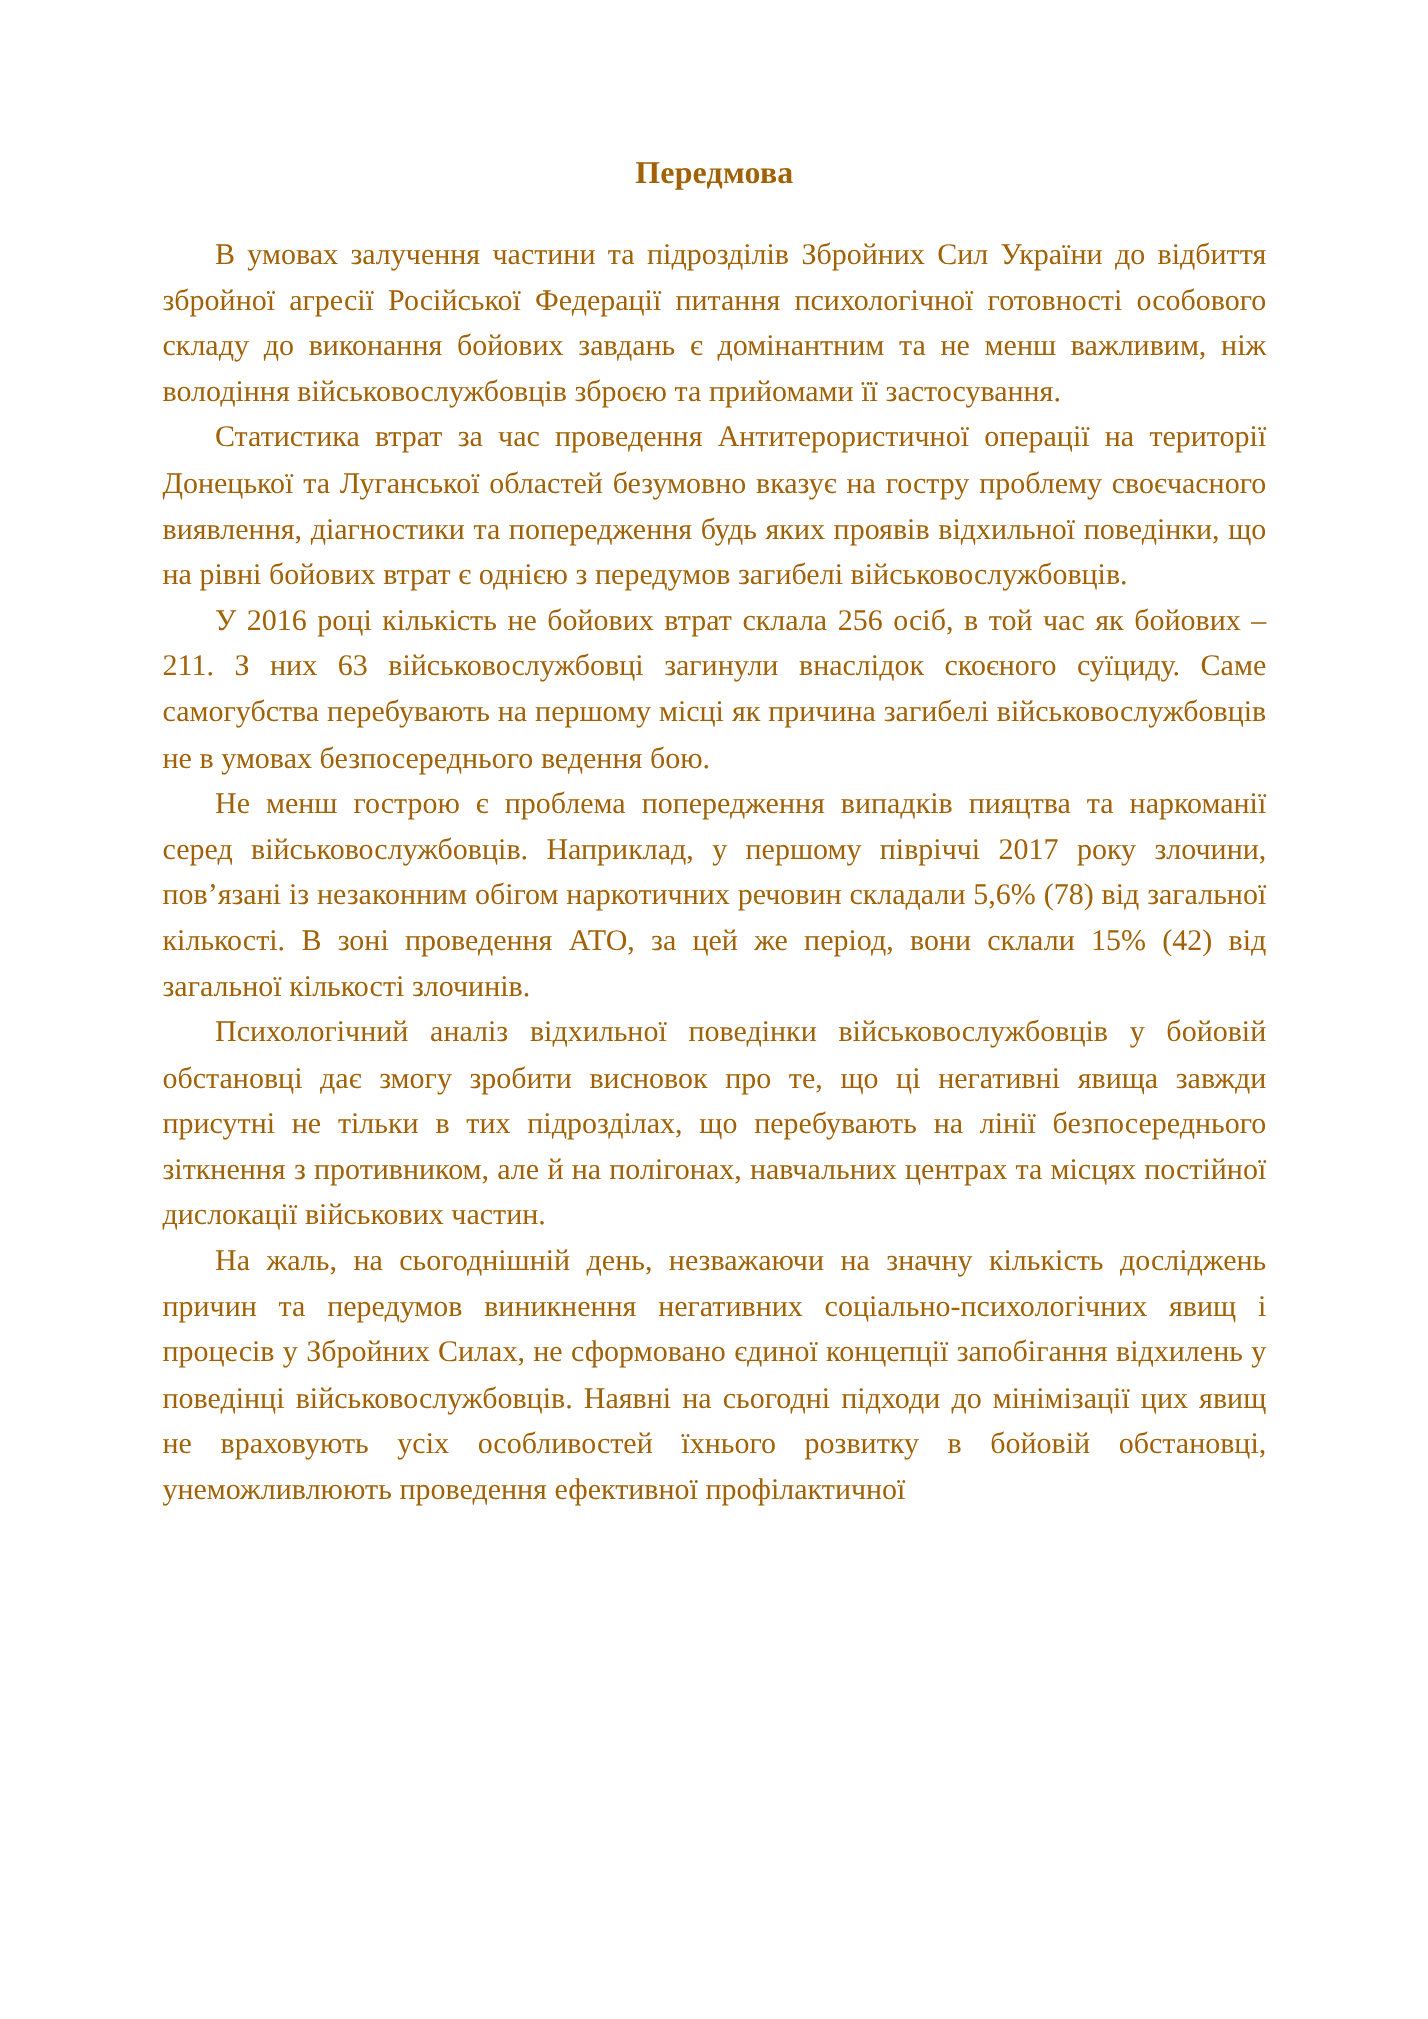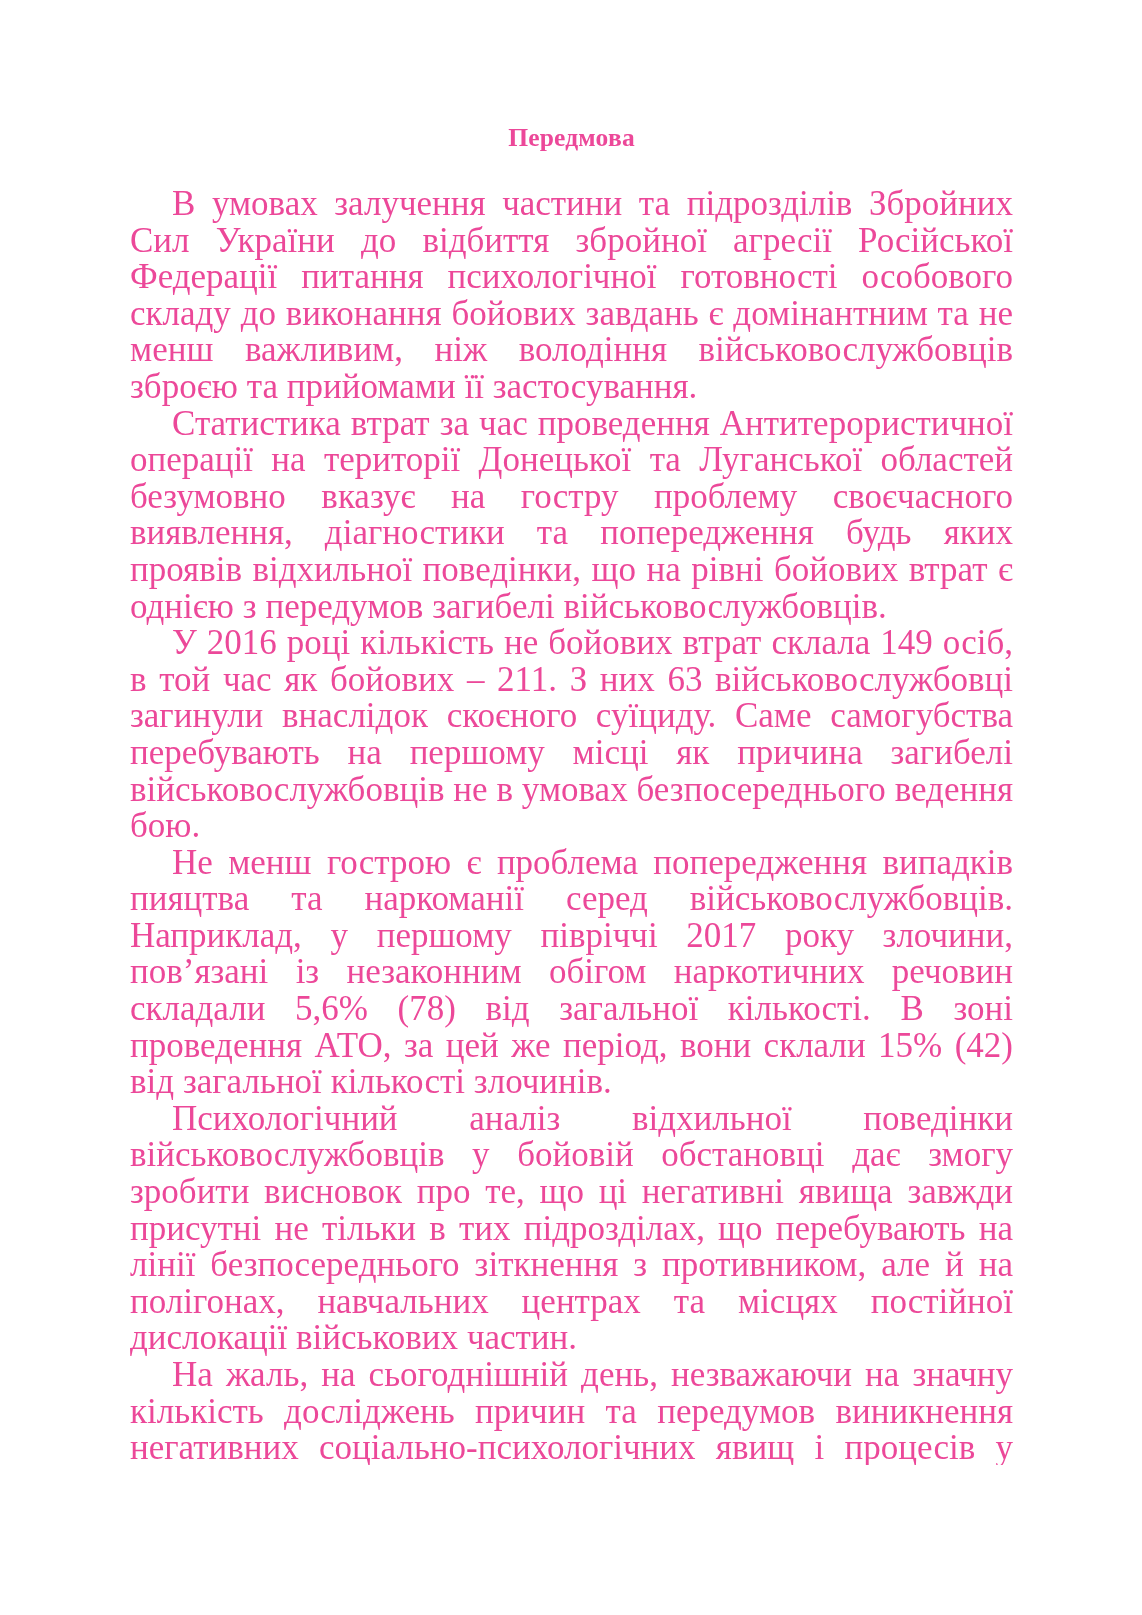--- a/index.html
+++ b/index.html
@@ -7,21 +7,21 @@
     padding: 0;
     background: #ffffff;
   }
   .page {
     position: relative;
     width: 1142px;
     height: 1465px;
     background: #ffffff;
     overflow: hidden;
     font-family: "Liberation Serif", "DejaVu Serif", serif;
-    color: #ec4899;
+    color: #a16207;
     border-radius: 32px;
     -webkit-font-smoothing: none;
   }
   .content {
     position: absolute;
     left: 130px;
     top: 120px;
     width: 883px;
   }
   .doc-title {
@@ -29,21 +29,21 @@
     font-weight: bold;
     font-size: 25.5px;
     line-height: 36px;
     margin: 0 0 30px 0;
     letter-spacing: 0.2px;
   }
   .para {
     margin: 0;
     text-align: justify;
     text-justify: inter-word;
-    font-size: 35px;
+    font-size: 24px;
     line-height: 36.6px;
     text-indent: 42px;
     hyphens: none;
     word-spacing: 0.1px;
   }
   .para.last-open {
     
   }
   .page-number {
     position: absolute;
@@ -63,21 +63,21 @@
 
   <div class="content">
 
     <h1 class="doc-title">Передмова</h1>
 
     <p class="para">В умовах залучення частини та підрозділів Збройних Сил України до відбиття збройної агресії Російської Федерації питання психологічної готовності особового складу до виконання бойових завдань є домінантним та не менш важливим, ніж володіння військовослужбовців зброєю та прийомами її застосування.</p>
 
     <p class="para">Статистика втрат за час проведення Антитерористичної операції на території Донецької та Луганської областей безумовно вказує на гостру проблему своєчасного виявлення, діагностики та попередження будь яких проявів відхильної поведінки, що на рівні бойових втрат є однією з передумов загибелі військовослужбовців.</p>
 
 
-    <p class="para">У 2016 році кількість не бойових втрат склала 149 осіб, в той час як бойових – 211. З них 63 військовослужбовці загинули внаслідок скоєного суїциду. Саме самогубства перебувають на першому місці як причина загибелі військовослужбовців не в умовах безпосереднього ведення бою.</p>
+    <p class="para">У 2016 році кількість не бойових втрат склала 256 осіб, в той час як бойових – 211. З них 63 військовослужбовці загинули внаслідок скоєного суїциду. Саме самогубства перебувають на першому місці як причина загибелі військовослужбовців не в умовах безпосереднього ведення бою.</p>
 
     <p class="para">Не менш гострою є проблема попередження випадків пияцтва та наркоманії серед військовослужбовців. Наприклад, у першому півріччі 2017 року злочини, пов’язані із незаконним обігом наркотичних речовин складали 5,6% (78) від загальної кількості. В зоні проведення АТО, за цей же період, вони склали 15% (42) від загальної кількості злочинів.</p>
 
     <p class="para">Психологічний аналіз відхильної поведінки військовослужбовців у бойовій обстановці дає змогу зробити висновок про те, що ці негативні явища завжди присутні не тільки в тих підрозділах, що перебувають на лінії безпосереднього зіткнення з противником, але й на полігонах, навчальних центрах та місцях постійної дислокації військових частин.</p>
 
     <p class="para last-open">На жаль, на сьогоднішній день, незважаючи на значну кількість досліджень причин та передумов виникнення негативних соціально-психологічних явищ і процесів у Збройних Силах, не сформовано єдиної концепції запобігання відхилень у поведінці військовослужбовців. Наявні на сьогодні підходи до мінімізації цих явищ не враховують усіх особливостей їхнього розвитку в бойовій обстановці, унеможливлюють проведення ефективної профілактичної</p>
 
   </div>
 
   <div class="page-number">4</div>

